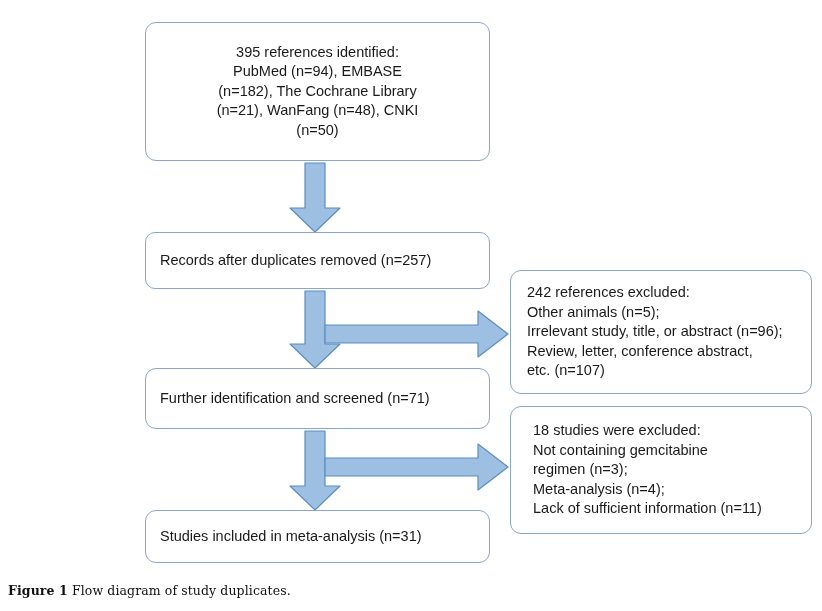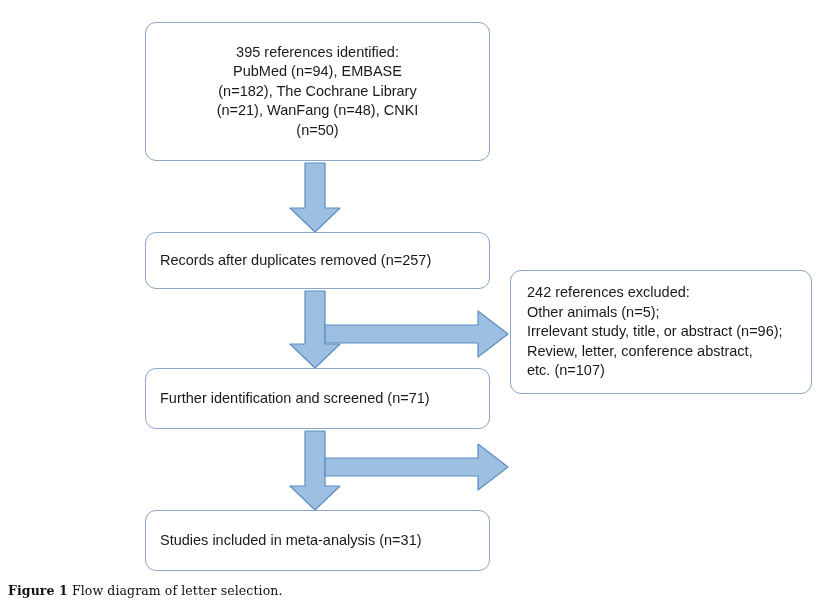--- a/index.html
+++ b/index.html
@@ -50,23 +50,23 @@
   .box-text.centered {
     text-align: center;
     width: 100%;
   }
   .box-text.leftaligned {
     text-align: left;
   }
 
   
   #box-identified   { left:145px; top:22px;  width:345px; height:139px; }
-  #box-duplicates   { left:145px; top:232px; width:345px; height:57px;  }
+  #box-duplicates   { left:145px; top:232px; width:345px; height:57px;border-radius:10px;  }
   #box-screened     { left:145px; top:368px; width:345px; height:61px;  }
-  #box-included     { left:145px; top:510px; width:345px; height:61px;  }
+  #box-included     { left:145px; top:510px; width:345px; height:53px;  }
   #box-excluded-1   { left:510px; top:270px; width:302px; height:124px; }
   #box-excluded-2   { left:510px; top:406px; width:302px; height:128px; }
 
   #box-identified .box-text { padding: 0 14px; }
   #box-duplicates .box-text,
   #box-screened .box-text,
   #box-included .box-text { padding: 0 14px; }
   #box-excluded-1 .box-text { padding-left: 16px; padding-right: 8px; }
   #box-excluded-2 .box-text { padding-left: 22px; padding-right: 8px; }
 
@@ -123,18 +123,25 @@
   </div>
 
   <div class="flow-box left" id="box-excluded-1">
     <div class="box-text leftaligned">242 references excluded:
 Other animals (n=5);
 Irrelevant study, title, or abstract (n=96);
 Review, letter, conference abstract,
 etc. (n=107)</div>
   </div>
 
+  <div class="flow-box left" id="box-excluded-2">
+    <div class="box-text leftaligned">18 studies were excluded:
+Not containing gemcitabine
+regimen (n=3);
+Meta-analysis (n=4);
+Lack of sufficient information (n=11)</div>
+  </div>
 
   <div id="figure-caption">
-    <span class="cap-label">Figure 1</span><span>&nbsp;</span><span>Flow diagram of letter selection.</span>
+    <span class="cap-label">Figure 1</span><span>&nbsp;</span><span>Flow diagram of study duplicates.</span>
   </div>
 
 </div>
 
 </body></html>

